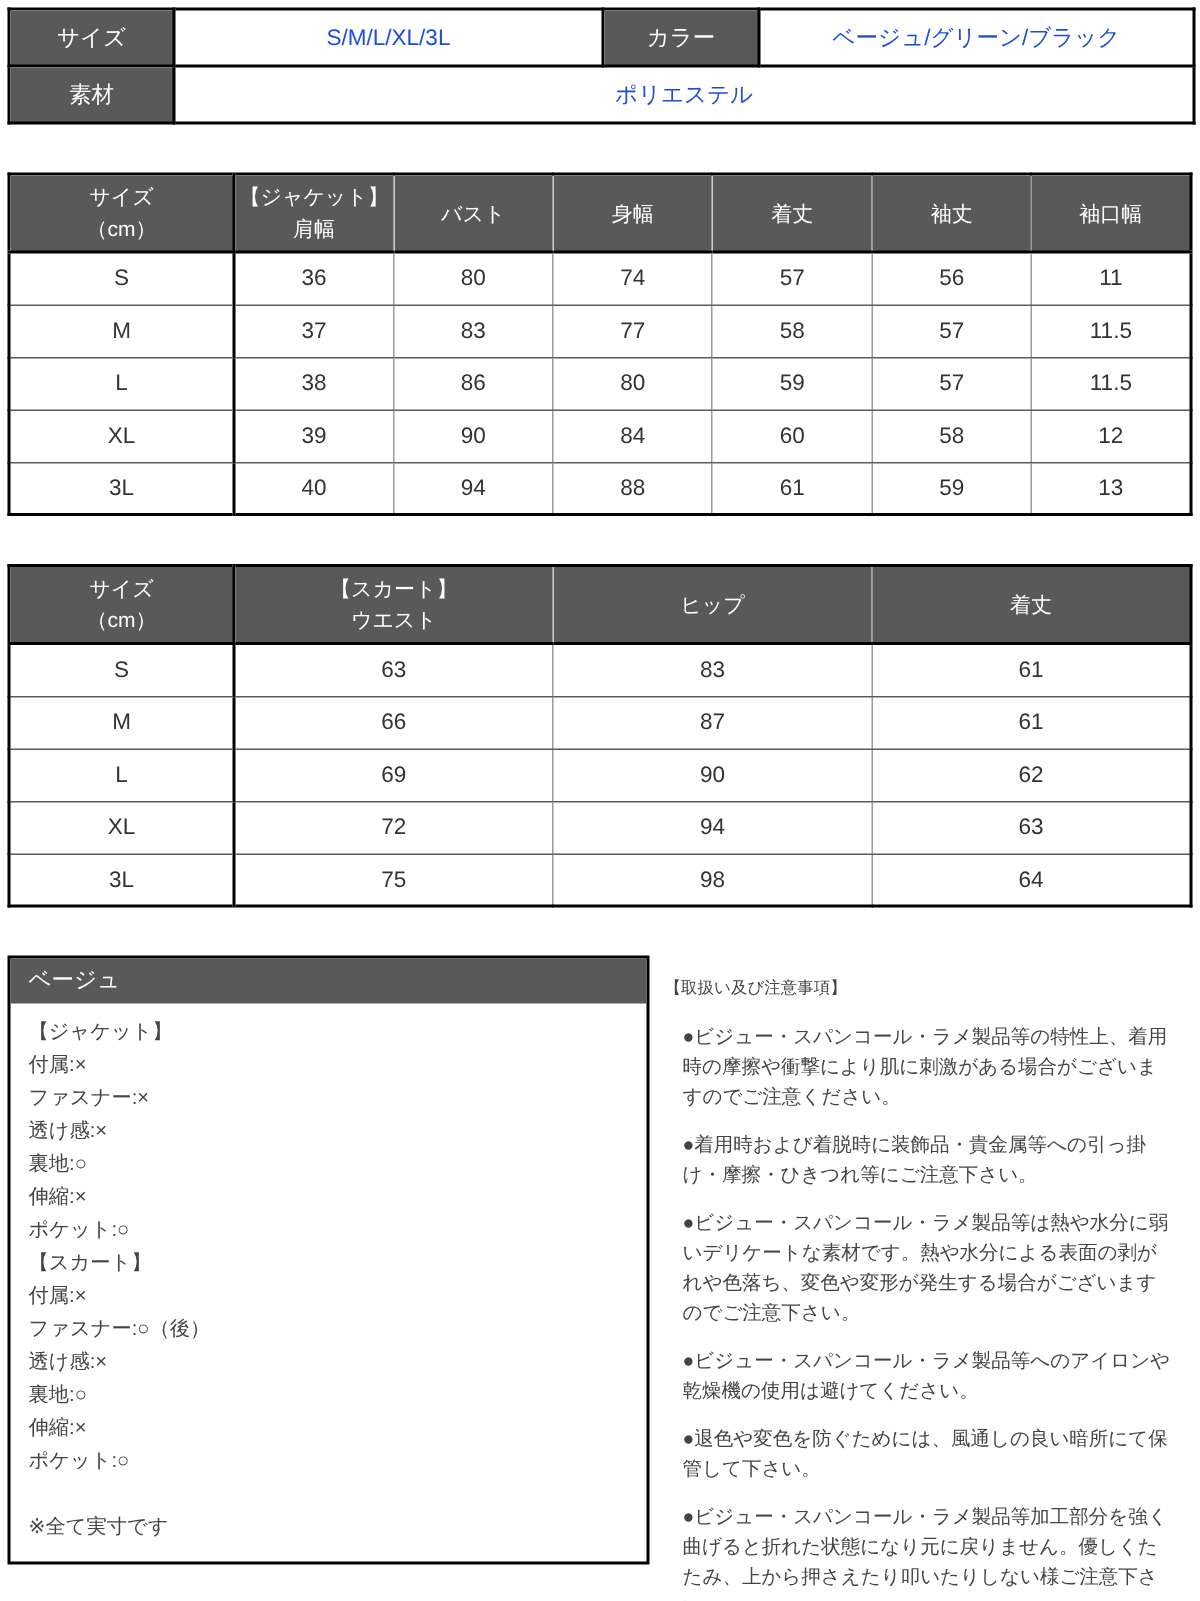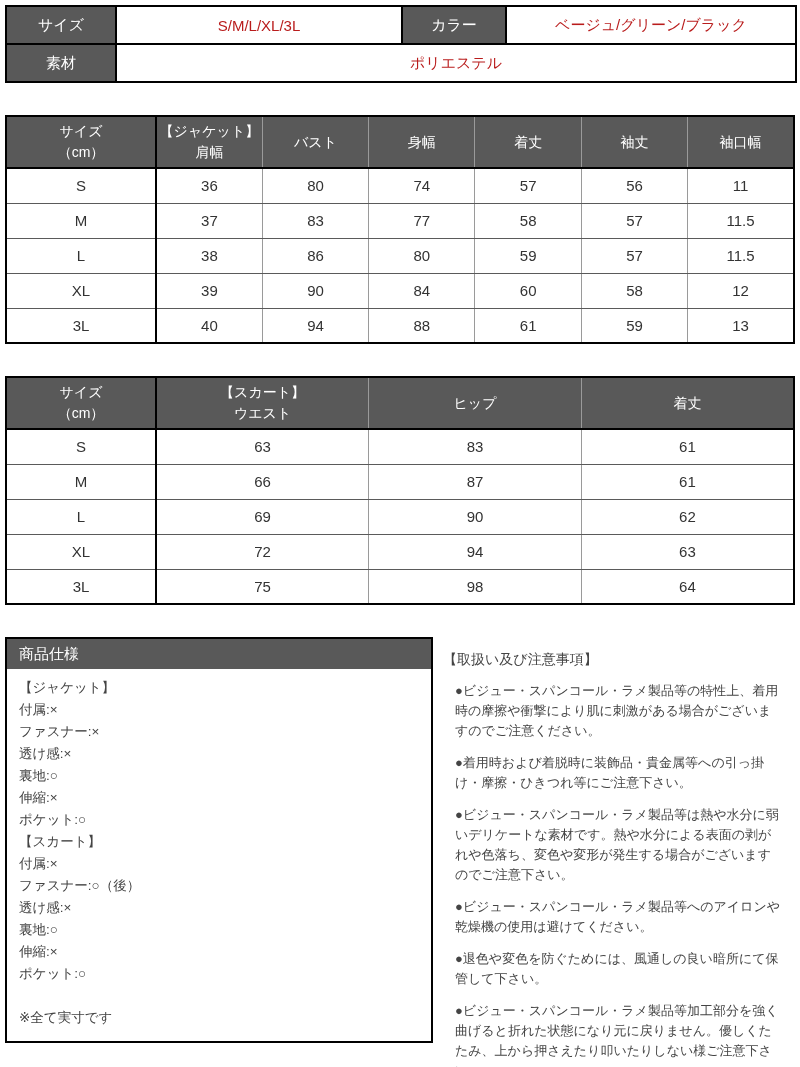--- a/index.html
+++ b/index.html
@@ -10,21 +10,21 @@
     color: #333;
   }
   .page { width: 800px; height: 1067px; padding: 5px; overflow: hidden; background: #fff; }
 
   
   table { border-collapse: collapse; table-layout: fixed; padding-left: 22px; }
   .info-table { width: 790px; border: 2px solid #000; margin-bottom: 32px; }
   .info-table td {
     border: 2px solid #000;
     text-align: center; vertical-align: middle;
-    height: 38px; font-size: 15px; color: #b91c1c;
+    height: 38px; font-size: 15px; color: #1d4ed8;
     overflow: hidden; white-space: nowrap;
   }
   .dark-cell { background: #595959; color: #fff !important; }
 
   
   .size-table { width: 790px; border: 2px solid #000; margin-bottom: 32px; }
   .size-table th {
     background: #595959; color: #fff; font-weight: normal;
     font-size: 14px; height: 52px; text-align: center; vertical-align: middle;
     border: 1px solid #9a9a9a; border-bottom: 2px solid #000;
@@ -43,21 +43,21 @@
   .spec-box { width: 428px; border: 2px solid #000; background: #fff; }
   .spec-title-bar {
     background: #595959; color: #fff;
     font-size: 15px; padding: 6px 12px; line-height: 18px;
   }
   .spec-body { padding: 8px 12px 12px; font-size: 13.5px; line-height: 22px; color: #444; }
   .spec-line { min-height: 22px; }
   .spec-gap { height: 22px; }
 
   .precautions { width: 352px; margin-left: 10px; padding-top: 12px; }
-  .prec-title { font-size: 14px; line-height: 20px; color: #444; margin: 0; }
+  .prec-title { font-size: 11px; line-height: 20px; color: #444; margin: 0; }
   .prec-item { font-size: 13px; line-height: 20px; color: #444; margin: 12px; }
 </style>
 </head>
 <body>
 
 <div class="page">
 
   <table class="info-table">
     <colgroup>
       <col style="width:110px">
@@ -198,21 +198,21 @@
         <td>75</td>
         <td>98</td>
         <td>64</td>
       </tr>
     </tbody>
   </table>
 
   <div class="bottom">
 
     <div class="spec-box">
-      <div class="spec-title-bar">商品仕様</div>
+      <div class="spec-title-bar">ベージュ</div>
       <div class="spec-body">
         <div class="spec-line">【ジャケット】</div>
         <div class="spec-line">付属:×</div>
         <div class="spec-line">ファスナー:×</div>
         <div class="spec-line">透け感:×</div>
         <div class="spec-line">裏地:○</div>
         <div class="spec-line">伸縮:×</div>
         <div class="spec-line">ポケット:○</div>
         <div class="spec-line">【スカート】</div>
         <div class="spec-line">付属:×</div>

